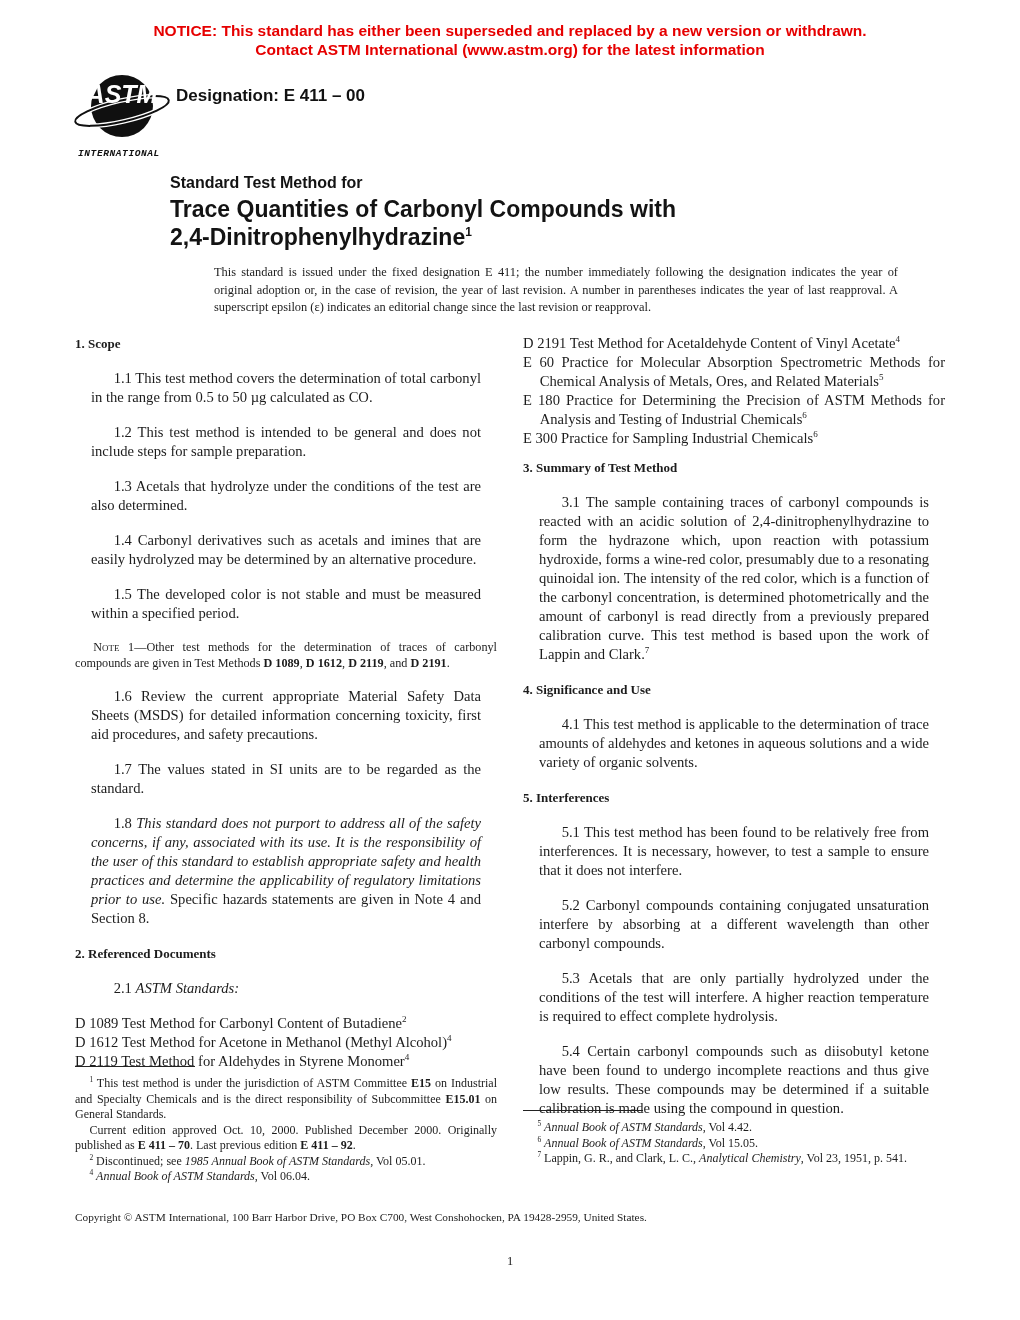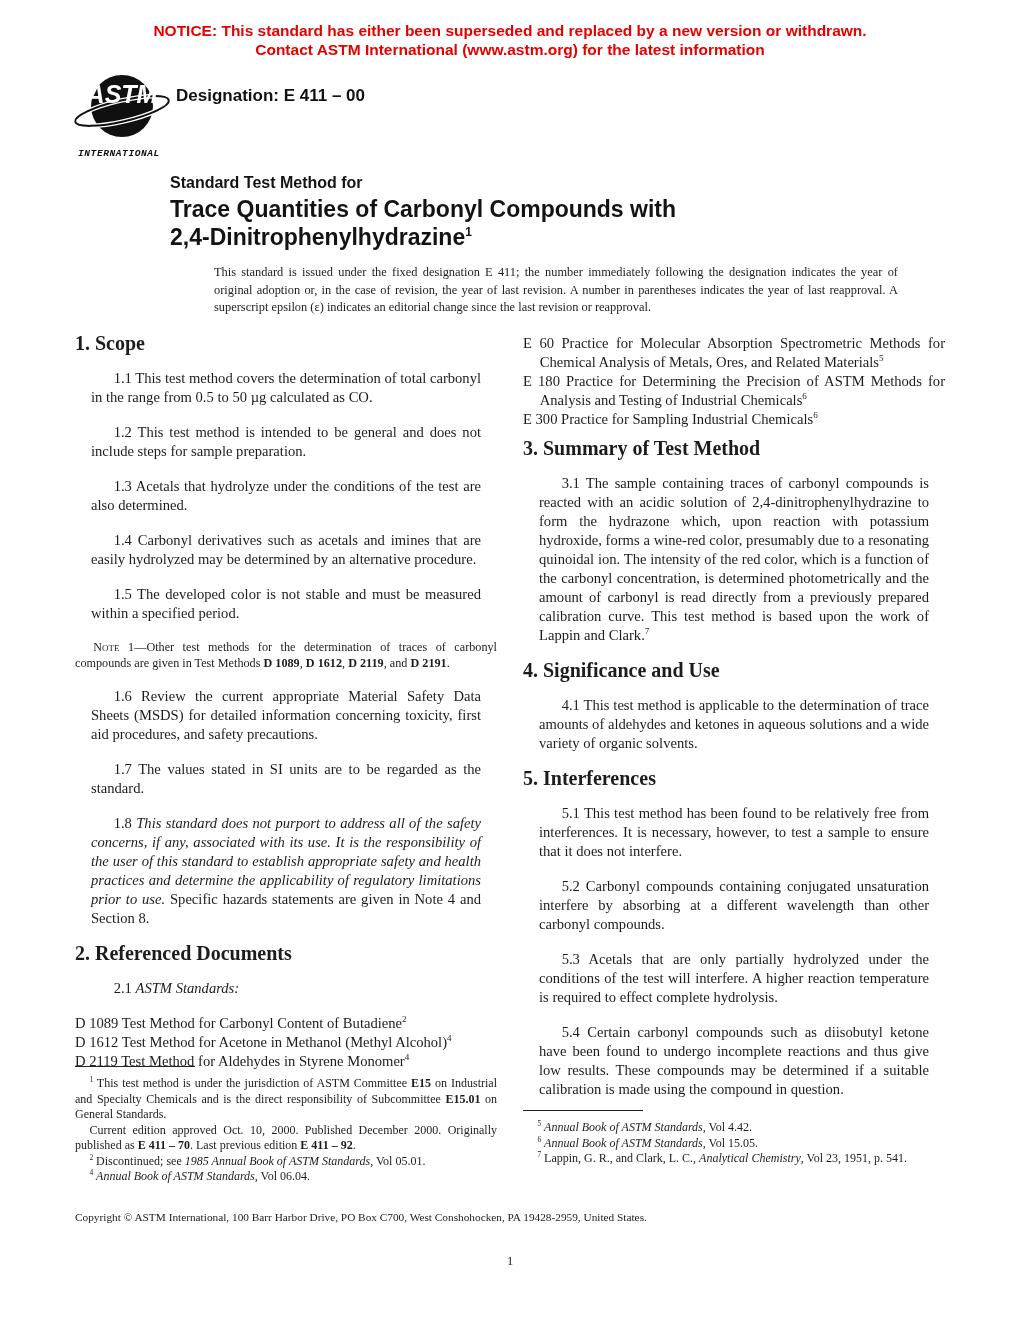--- a/index.html
+++ b/index.html
@@ -26,21 +26,21 @@
   .t1{font-size:16px;line-height:25px;}
   .t2{font-size:23px;line-height:28px;}
   .title-block sup{font-size:12px;}
   
   .issue{position:absolute;left:166px;top:264px;width:684px;font-size:12.4px;line-height:17.5px;
          text-align:justify;margin-left:48px;}
   
   .col{position:absolute;top:334px;width:422px;font-size:14.6px;line-height:19px;text-align:justify;}
   .col-left{left:75px;}
   .col-right{left:523px;}
-  .col h3{font-size:20px;font-weight:bold;margin:10px 0 6px 0;text-align:left;}
+  .col h3{font-size:13px;font-weight:bold;margin:10px 0 6px 0;text-align:left;}
   .col h3:first-child{margin-top:0;}
   p.body{margin:16px;text-indent:1.55em;}
   p.note{font-size:12.2px;line-height:16px;margin:5px 0 4px 0;text-indent:1.5em;}
   p.ref{margin:0;padding-left:1.15em;text-indent:-1.15em;}
   
   .fnblock{position:absolute;width:422px;font-size:12px;line-height:15.5px;text-align:justify;}
   .fnblock-left{left:75px;top:1066px;}
   .fnblock-right{left:523px;top:1110px;}
   .rule{width:120px;border-top:1.5px solid #222;margin-bottom:9px;}
   p.fn{margin:0;text-indent:1.2em;}
@@ -90,20 +90,21 @@
     <p class="body">1.7 The values stated in SI units are to be regarded as the standard.</p>
     <p class="body"><span>1.8 </span><span class="i">This standard does not purport to address all of the safety concerns, if any, associated with its use. It is the responsibility of the user of this standard to establish appropriate safety and health practices and determine the applicability of regulatory limitations prior to use.</span><span> Specific hazards statements are given in Note 4 and Section 8.</span></p>
     <h3>2. Referenced Documents</h3>
     <p class="body"><span>2.1 </span><span class="i">ASTM Standards:</span></p>
     <p class="ref"><span>D 1089 Test Method for Carbonyl Content of Butadiene</span><sup>2</sup></p>
     <p class="ref"><span>D 1612 Test Method for Acetone in Methanol (Methyl Alcohol)</span><sup>4</sup></p>
     <p class="ref"><span>D 2119 Test Method for Aldehydes in Styrene Monomer</span><sup>4</sup></p>
   </div>
 
   <div class="col col-right">
+    <p class="ref"><span>D 2191 Test Method for Acetaldehyde Content of Vinyl Acetate</span><sup>4</sup></p>
     <p class="ref"><span>E 60 Practice for Molecular Absorption Spectrometric Methods for Chemical Analysis of Metals, Ores, and Related Materials</span><sup>5</sup></p>
     <p class="ref"><span>E 180 Practice for Determining the Precision of ASTM Methods for Analysis and Testing of Industrial Chemicals</span><sup>6</sup></p>
     <p class="ref"><span>E 300 Practice for Sampling Industrial Chemicals</span><sup>6</sup></p>
     <h3>3. Summary of Test Method</h3>
     <p class="body"><span>3.1 The sample containing traces of carbonyl compounds is reacted with an acidic solution of 2,4-dinitrophenylhydrazine to form the hydrazone which, upon reaction with potassium hydroxide, forms a wine-red color, presumably due to a resonating quinoidal ion. The intensity of the red color, which is a function of the carbonyl concentration, is determined photometrically and the amount of carbonyl is read directly from a previously prepared calibration curve. This test method is based upon the work of Lappin and Clark.</span><sup>7</sup></p>
     <h3>4. Significance and Use</h3>
     <p class="body">4.1 This test method is applicable to the determination of trace amounts of aldehydes and ketones in aqueous solutions and a wide variety of organic solvents.</p>
     <h3>5. Interferences</h3>
     <p class="body">5.1 This test method has been found to be relatively free from interferences. It is necessary, however, to test a sample to ensure that it does not interfere.</p>
     <p class="body">5.2 Carbonyl compounds containing conjugated unsaturation interfere by absorbing at a different wavelength than other carbonyl compounds.</p>

